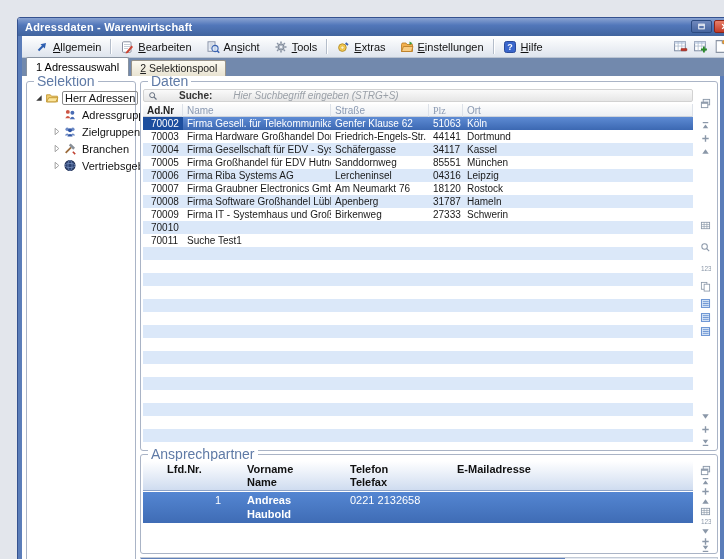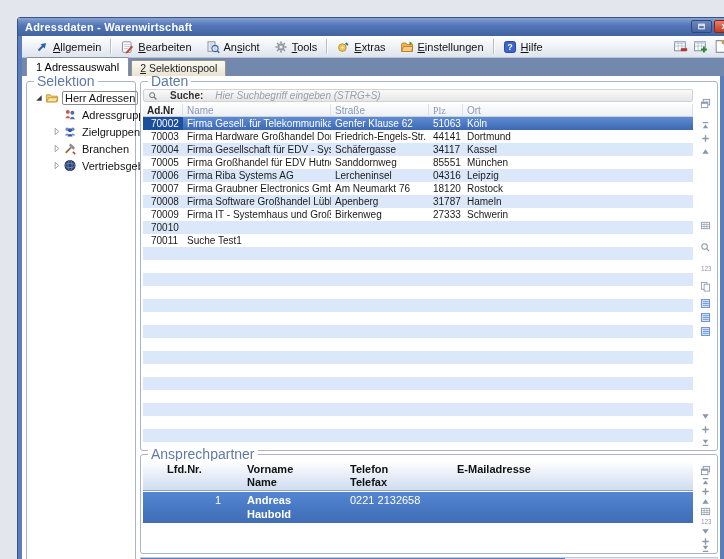--- a/index.html
+++ b/index.html
@@ -52,21 +52,21 @@
   #tree{padding-top:7px;}
   .tree-row{display:flex;align-items:center;height:17px;font-size:11px;color:#111;white-space:nowrap;}
   .texp{width:11px;height:11px;margin-right:1px;flex:0 0 auto;}
   .tspacer{width:12px;flex:0 0 auto;display:inline-block;}
   .tico{width:14px;height:13px;margin-right:3px;flex:0 0 auto;}
   .tlabel{padding:0 2px;}
   .tlabel.sel{border:1px solid #8a8a8a;border-radius:2px;}
   
   .searchbar{position:absolute;left:2px;top:7px;width:550px;height:13px;
     background:linear-gradient(#fafafa,#e6e6e6);border:1px solid #d2d2d2;border-radius:2px;
-    display:flex;align-items:center;gap:12px;padding-left:4px;font-size:10px;}
+    display:flex;align-items:center;gap:21px;padding-left:4px;font-size:10px;}
   .searchbar .g{width:10px;height:10px;flex:0 0 auto;}
   .s-label{font-weight:bold;color:#333;}
   .s-ph{font-style:italic;color:#9aa0a8;}
   
   .thead{position:absolute;left:2px;top:22px;width:550px;height:13px;display:flex;
     background:linear-gradient(#fdfdfd,#edf0f4);border-bottom:1px solid #cdd3dc;}
   .th{font-size:10px;color:#8b9ab2;padding-left:4px;border-right:1px solid #dde2e9;display:flex;align-items:center;height:13px;}
   .th.first{color:#222;font-weight:bold;}
   .sorticon{margin-left:10px;width:9px;height:9px;display:inline-block;}
   .tbody{position:absolute;left:2px;top:35px;width:550px;height:330px;overflow:hidden;}

